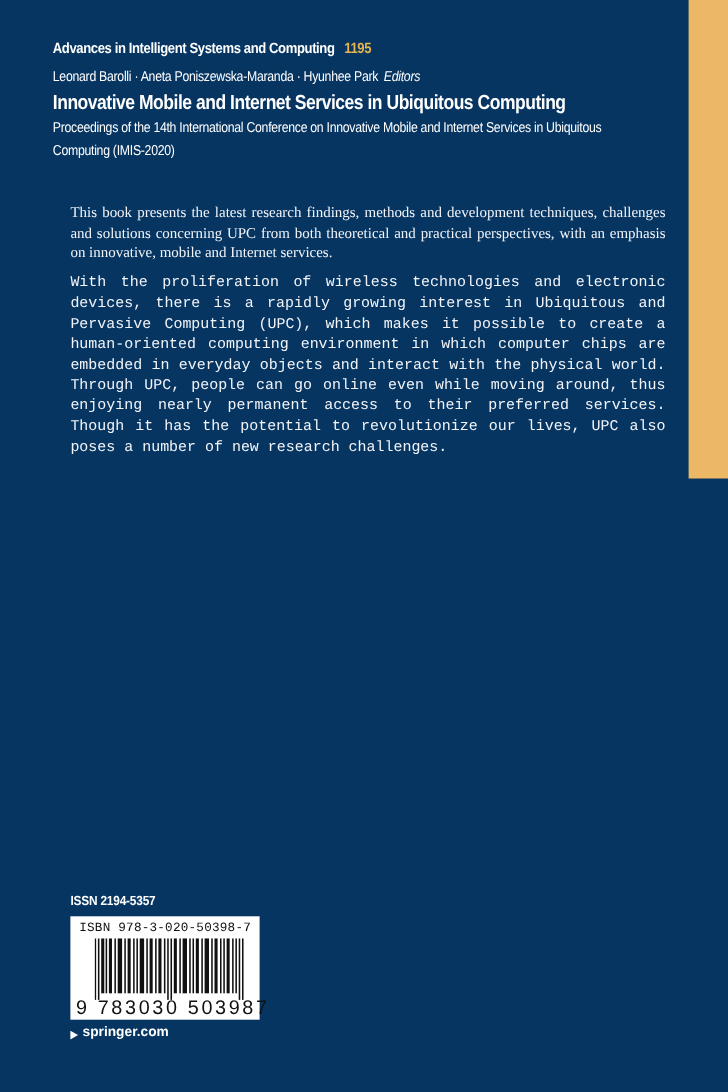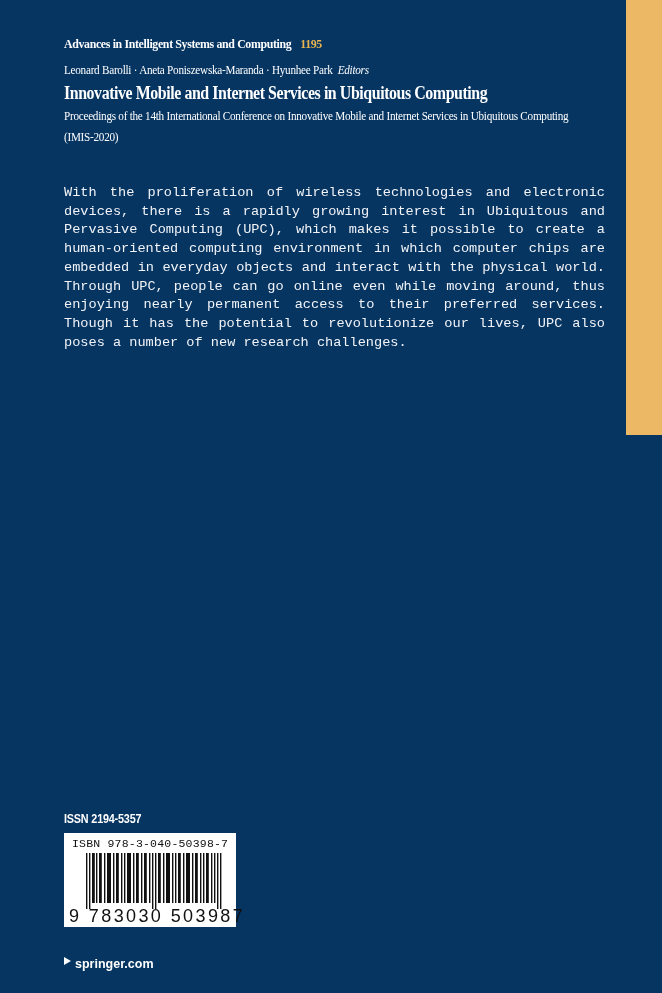--- a/index.html
+++ b/index.html
@@ -17,24 +17,24 @@
     .spine-strip {
       position: absolute;
       left: 626px;
       top: 0;
       width: 36px;
       height: 435px;
       background: #ecb866;
     }
     .header {
       position: absolute;
-      left: 64px;
+      left: 48px;
       top: 34px;
       width: 560px;
-      font-family: Liberation Serif, serif;
+      font-family: Liberation Sans, sans-serif;
     }
     .series-line {
       font-size: 13.5px;
       font-weight: bold;
       letter-spacing: -0.4px;
       transform: scaleX(0.88);
       transform-origin: left center;
       white-space: nowrap;
       height: 20px;
       line-height: 20px;
@@ -135,27 +135,27 @@
       left: 5px;
       top: 73px;
       font-family: "Liberation Sans", sans-serif;
       font-size: 18px;
       letter-spacing: 2.4px;
       white-space: nowrap;
     }
     .publisher-link {
       position: absolute;
       left: 64px;
-      top: 957px;
+      top: 931px;
       font-family: "Liberation Sans", sans-serif;
       font-size: 12.5px;
       font-weight: bold;
       color: #ffffff;
       display: flex;
-      align-items: flex-start;
+      align-items: flex-end;
       gap: 4px;
       text-decoration: none;
     }
     .arrow-icon {
       display: inline-block;
       width: 0;
       height: 0;
       border-top: 4.5px solid transparent;
       border-bottom: 4.5px solid transparent;
       border-left: 7px solid #ffffff;
@@ -171,27 +171,28 @@
     <span>Advances in Intelligent Systems and Computing</span><span class="series-number">1195</span>
   </div>
   <div class="editors-line">
     <span>Leonard Barolli · Aneta Poniszewska-Maranda · Hyunhee Park</span><span class="editors-role">Editors</span>
   </div>
   <div class="book-title">Innovative Mobile and Internet Services in Ubiquitous Computing</div>
   <div class="subtitle">Proceedings of the 14th International Conference on Innovative Mobile and Internet Services in Ubiquitous Computing (IMIS-2020)</div>
 </div>
 
 <div class="blurb">
+  <p>This book presents the latest research findings, methods and development techniques, challenges and solutions concerning UPC from both theoretical and practical perspectives, with an emphasis on innovative, mobile and Internet services.</p>
   <p class="last">With the proliferation of wireless technologies and electronic devices, there is a rapidly growing interest in Ubiquitous and Pervasive Computing (UPC), which makes it possible to create a human-oriented computing environment in which computer chips are embedded in everyday objects and interact with the physical world. Through UPC, people can go online even while moving around, thus enjoying nearly permanent access to their preferred services. Though it has the potential to revolutionize our lives, UPC also poses a number of new research challenges.</p>
 </div>
 
 <div class="issn">ISSN 2194-5357</div>
 
 <div class="barcode-box">
-  <div class="isbn-text">ISBN 978-3-040-50398-7</div>
+  <div class="isbn-text">ISBN 978-3-020-50398-7</div>
   <svg class="bars" viewBox="0 0 136 56" preserveAspectRatio="none">
     <g fill="#111111">
       <rect x="0" y="0" width="1.4" height="56"></rect>
       <rect x="3" y="0" width="1.4" height="56"></rect>
       <rect x="6" y="0" width="2.8" height="50"></rect>
       <rect x="10" y="0" width="1.4" height="50"></rect>
       <rect x="13" y="0" width="2.8" height="50"></rect>
       <rect x="18" y="0" width="1.4" height="50"></rect>
       <rect x="21" y="0" width="4" height="50"></rect>
       <rect x="27" y="0" width="1.4" height="50"></rect>

